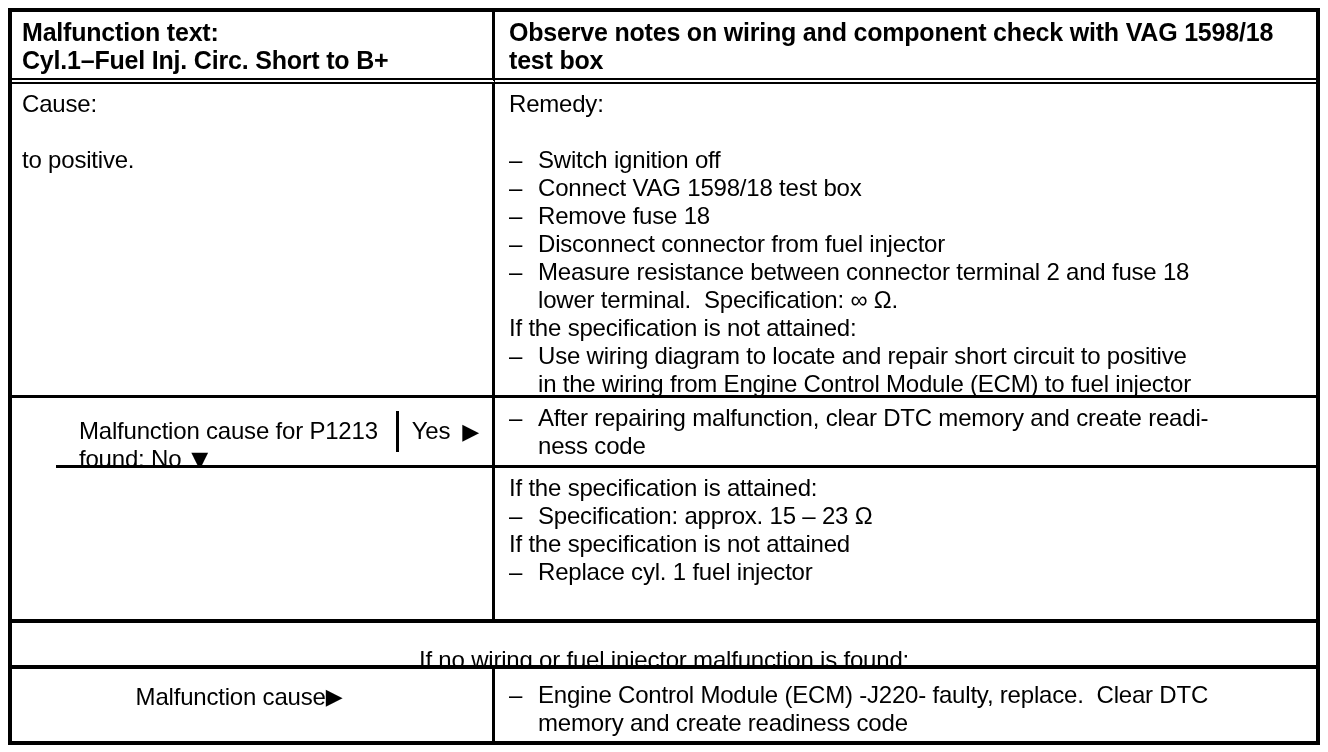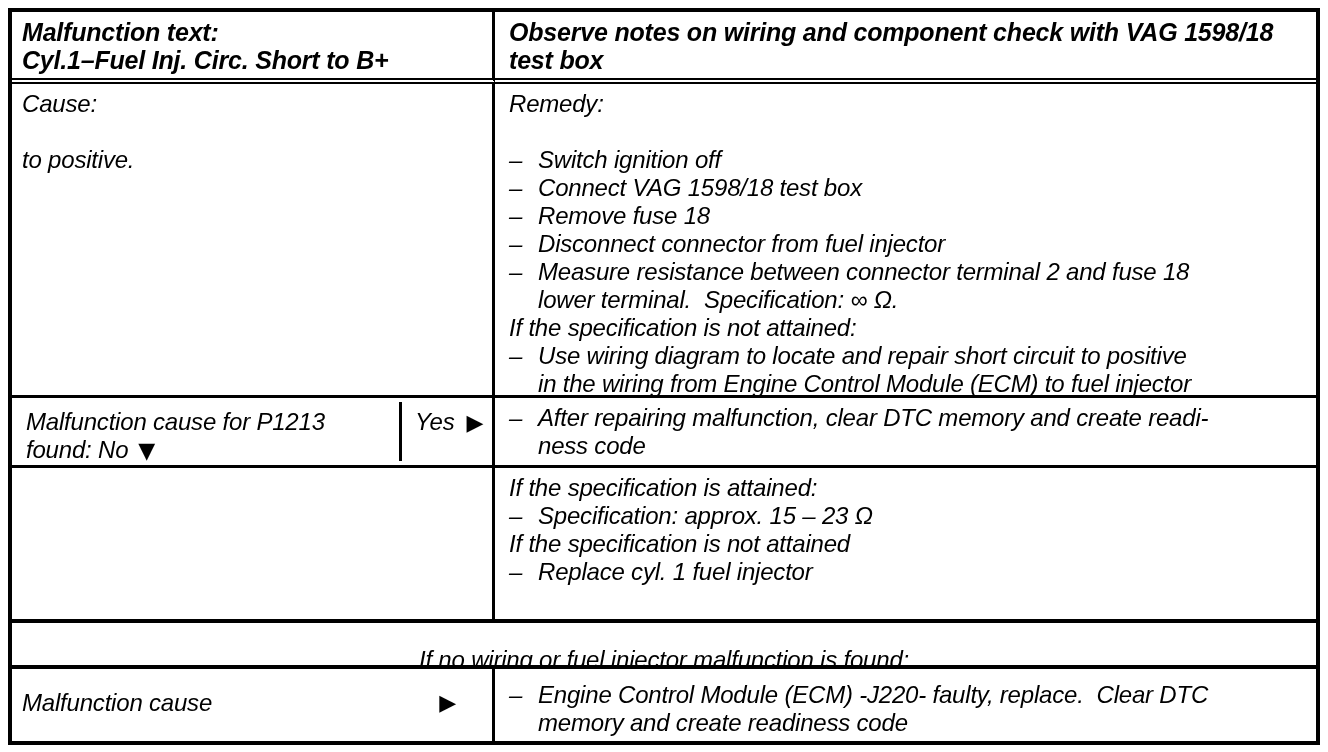--- a/index.html
+++ b/index.html
@@ -1,21 +1,21 @@
 <!DOCTYPE html>
 <html><head>
 <meta charset="utf-8">
 <style>
   html,body { margin:0; padding:0; }
   body {
     width:1328px; height:752px; background:#ffffff; overflow:hidden;
     font-family:"Liberation Sans","DejaVu Sans",sans-serif;
     color:#000; -webkit-font-smoothing:antialiased;
   }
-  .page { position:relative; width:1224px; height:752px; background:#fff;font-style:italic; }
+  .page { position:relative; width:1224px; height:752px; background:#fff; }
   .tbl {
     position:absolute; left:8px; top:8px; width:1312px; height:737px;
     box-sizing:border-box; border:4px solid #000;
     display:grid;
     grid-template-columns:483px 1fr;
     grid-template-rows:72px 314px 70px 155px 46px 1fr;
     font-size:24px; line-height:28px; letter-spacing:-0.2px;
   }
   .cell { box-sizing:border-box; overflow:hidden; }
   .b-r { border-right:3px solid #000; }
@@ -23,33 +23,33 @@
   .b-b4 { border-bottom:4px solid #000; }
   .b-bd { border-bottom:6px double #000; }
   .pad-l { padding:6px 10px 4px 10px; }
   .pad-r { padding:6px 5px 4px 14px; }
   .bold { font-weight:bold; font-size:25px; }
   .line { white-space:pre-wrap; }
   .gap { height:28px; }
   .dash-item { display:flex; align-items:flex-start; }
   .dash-item .marker { flex:none; width:29px; white-space:pre; }
   .dash-item .lines { flex:1; }
-  .split-row { display:flex; padding:4px; }
+  .split-row { display:flex; padding:13px;margin-left:44px; }
   .q-cell { box-sizing:border-box; width:383px; padding:6px 10px; }
   .yes-cell {
     box-sizing:border-box; flex:1; border-left:3px solid #000;
     padding:6px 0 0 13px; display:flex; align-items:baseline; gap:12px;
   }
   .arrow { font-family:"DejaVu Sans",sans-serif; font-size:22px; }
   .spanning {
     grid-column:1 / 3; text-align:center; padding-top:23px;
   }
   .final-left {
-    display:flex; justify-content:space-between; align-items:flex-start;
-    padding:20px 36px 6px 10px;
+    display:flex; justify-content:center; align-items:flex-start;
+    padding:14px 36px 6px 10px;
   }
   .inline-arrow { margin-left:10px; }
 </style>
 </head>
 <body>
 
 <div class="page">
   <div class="tbl">
 
     <div class="cell b-r b-bd pad-l bold">

